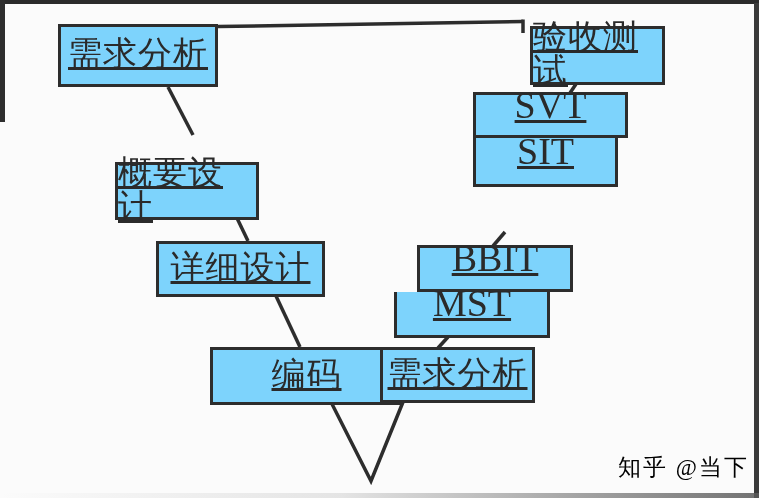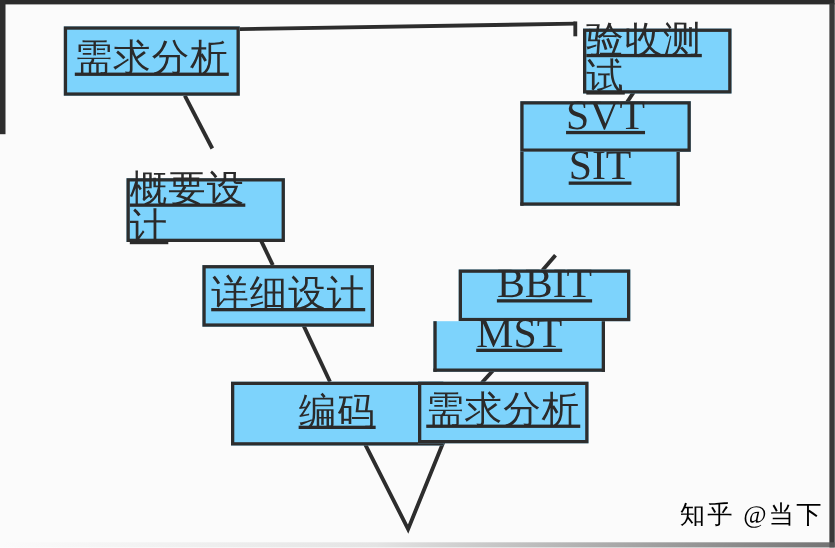--- a/index.html
+++ b/index.html
@@ -100,21 +100,21 @@
       <line x1="448" y1="337" x2="438" y2="348"></line>
       <line x1="505" y1="232" x2="493" y2="246"></line>
       <line x1="576" y1="84" x2="570" y2="93"></line>
     </g>
   </svg>
 
   <div class="node zh" style="left:58px;  top:24px;  width:160px; height:63px;">需求分析</div>
 
   <div class="node zh" style="left:115px; top:133px; width:144px; height:58px;margin-top:29px;">概要设计</div>
 
-  <div class="node zh" style="left:184px; top:241px; width:156px; height:56px;">详细设计</div>
+  <div class="node zh" style="left:156px; top:241px; width:169px; height:56px;">详细设计</div>
 
   <div class="node zh" style="left:210px; top:347px; width:193px; height:58px;">编码</div>
 
   <div class="node zh" style="left:380px; top:347px; width:155px; height:56px;">需求分析</div>
 
   <div class="node en" style="left:417px; top:245px; width:156px; height:47px;">BBIT</div>
 
   <div class="node en no-top" style="left:394px; top:292px; width:156px; height:46px;">MST</div>
 
   <div class="node en" style="left:473px; top:92px;  width:155px; height:46px;">SVT</div>

